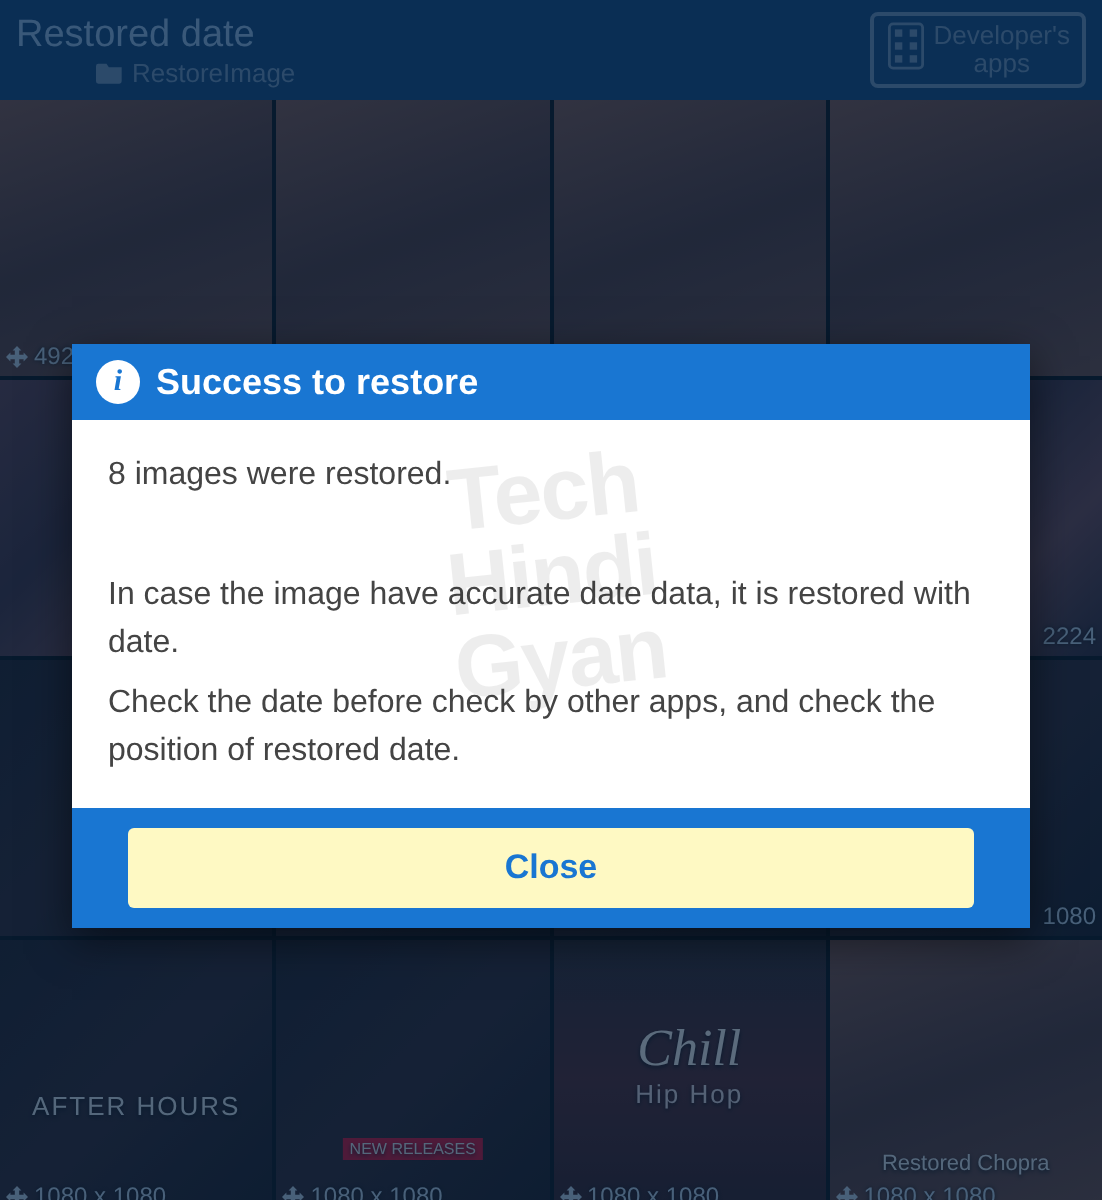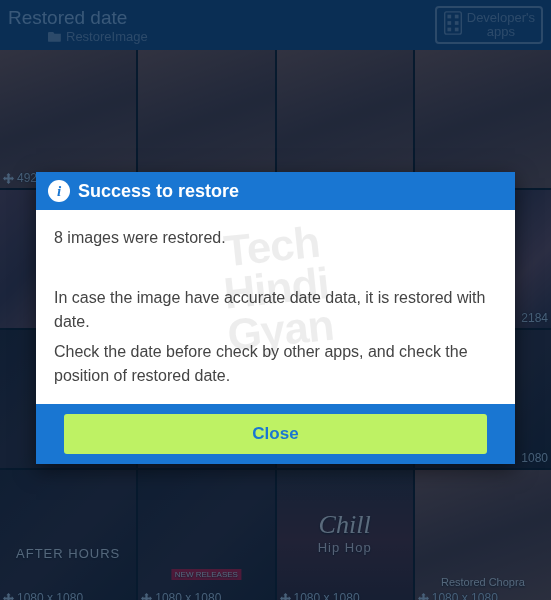--- a/index.html
+++ b/index.html
@@ -129,21 +129,21 @@
     letter-spacing: -1px;
     font-family: Arial Black, Arial, sans-serif;
   }
   .dialog-footer {
     background: #1976d2;
     padding: 10px;
     display: flex;
     justify-content: center;
   }
   .close-btn {
-    background: #bef264;
+    background: #fef9c3;
     border: none;
     border-radius: 3px;
     width: 92%;
     padding: 10px 0;
     color: #1976d2;
     font-size: 17px;
     font-weight: 600;
     cursor: pointer;
   }
 </style>
@@ -193,21 +193,21 @@
       </div>
     </div>
   <div class="thumb warm"></div>
   <div class="thumb warm"></div>
 
   <div class="thumb"></div>
   <div class="thumb"></div>
   <div class="thumb"></div>
   <div class="thumb">
       <div class="dim" style="left:auto;right:3px">
-        <span>2184</span>
+        <span>2224</span>
       </div>
     </div>
 
   <div class="thumb dark"></div>
   <div class="thumb dark"></div>
   <div class="thumb dark"></div>
   <div class="thumb dark">
       <div class="dim" style="left:auto;right:3px">
         <span>1080</span>
       </div>

